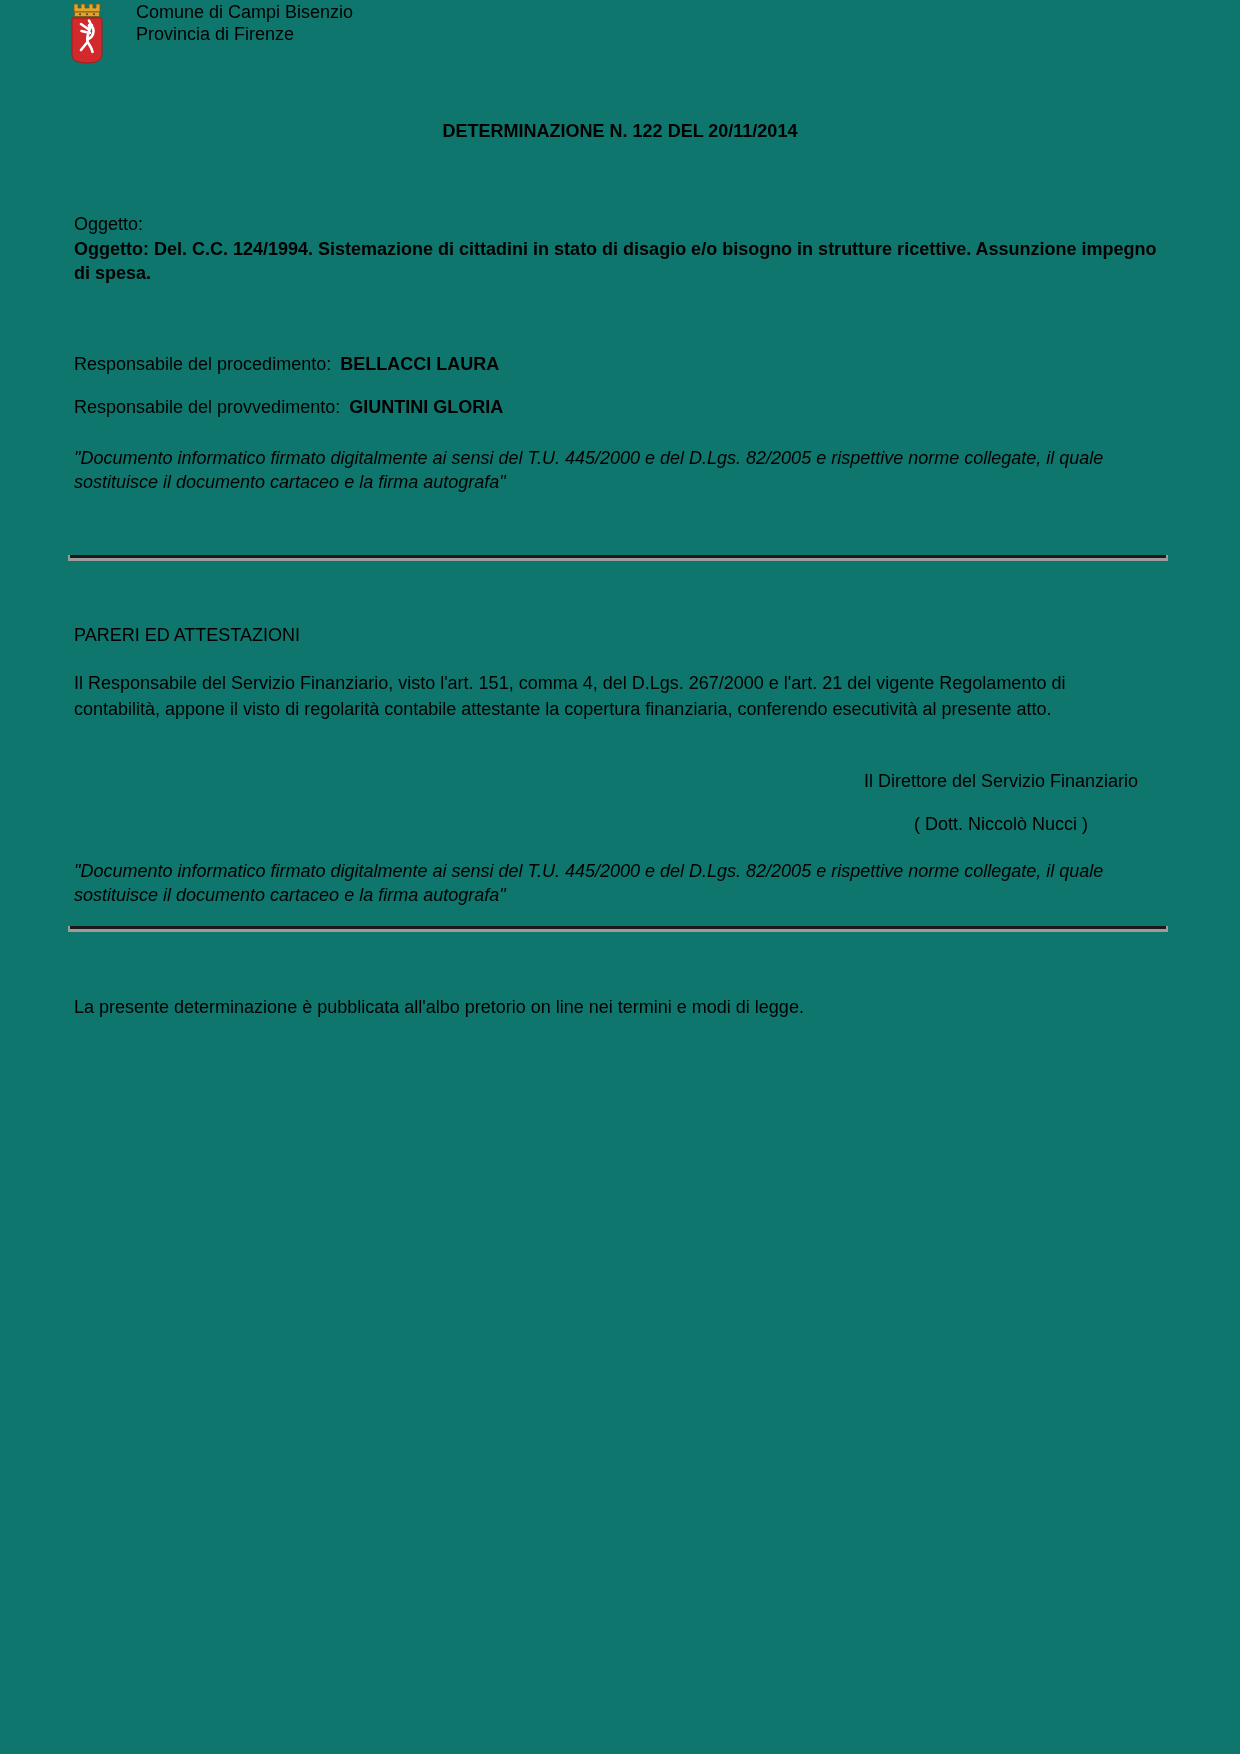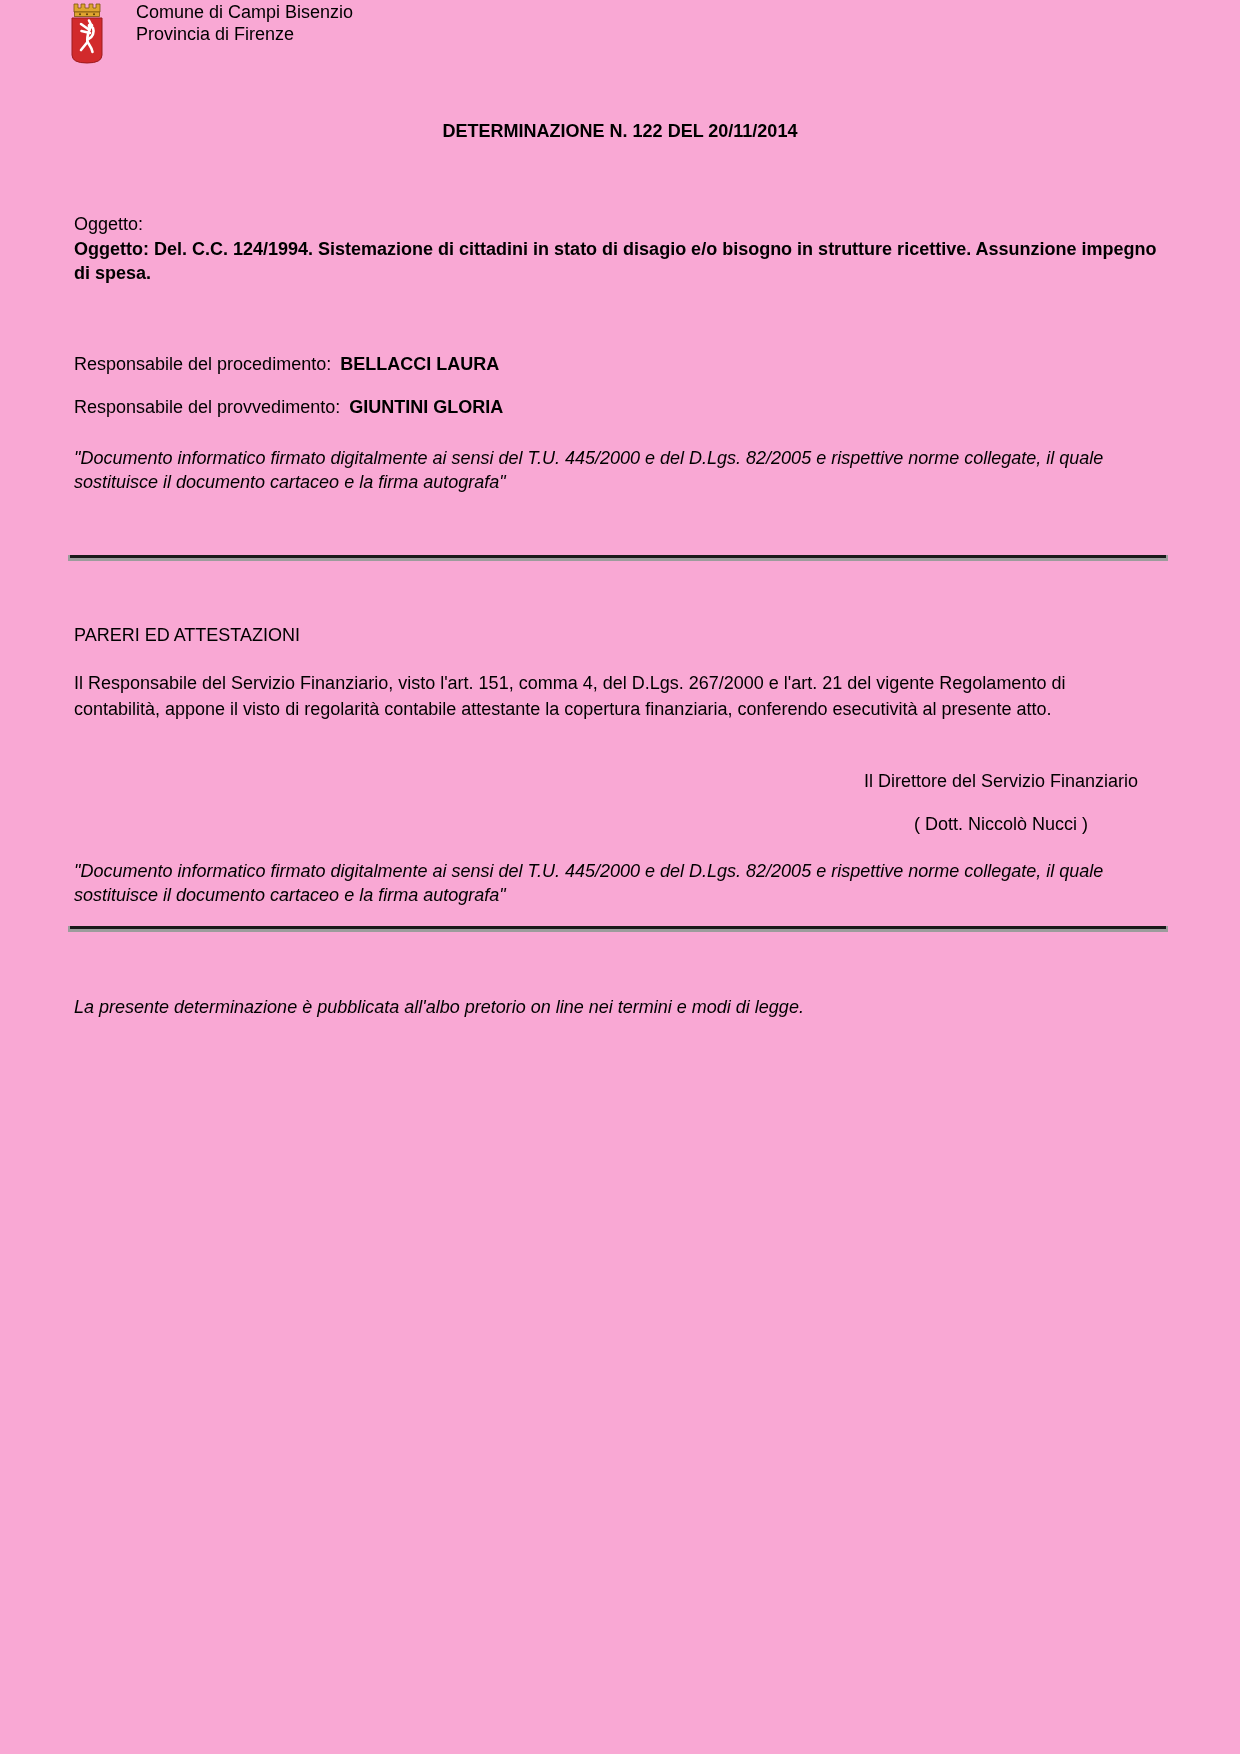--- a/index.html
+++ b/index.html
@@ -1,21 +1,21 @@
 <!DOCTYPE html>
 <html><head>
 <meta charset="utf-8">
 <style>
   * { box-sizing: border-box; }
   html, body { margin: 0; padding: 0; background: #ffffff; }
   .page {
     position: relative;
     width: 1240px;
     height: 1754px;
-    background: #f9a8d4;
+    background: #0f766e;
     font-family: "Liberation Sans", sans-serif;
     font-size: 18px;
     color: #000000;
     overflow: hidden;
   }
   .abs { position: absolute; }
 
   .logo { left: 65px; top: 2px; width: 44px; height: 62px; }
 
   .header-text { left: 136px; top: 1px; line-height: 22px; }
@@ -50,21 +50,21 @@
   }
   .divider-1 { top: 555px; }
   .divider-2 { top: 926px; }
 
   .pareri-heading { left: 74px; top: 624px; line-height: 22px; }
   .pareri-body { left: 74px; top: 670px; width: 1050px; line-height: 26px; }
 
   .finance-sig { right: 74px; top: 770px; width: 330px; text-align: center; line-height: 22px; }
   .finance-sig .sig-name { margin-top: 21px; }
 
-  .publication-note { left: 74px; top: 996px; width: 1100px; font-style: italic; line-height: 22px; }
+  .publication-note { left: 74px; top: 996px; width: 1100px; line-height: 22px; }
 </style>
 </head>
 <body>
 
 <div class="page">
 
   <div class="abs logo">
     <svg width="44" height="62" viewBox="0 0 44 62" xmlns="http://www.w3.org/2000/svg" aria-hidden="true">
 
       <path d="M9 2 h4 v4 h3 v-4 h4 v4 h4 v-4 h4 v4 h3 v-4 h4 v8 H9 z" fill="#dfa52f" stroke="#7c5410" stroke-width="0.8"></path>

